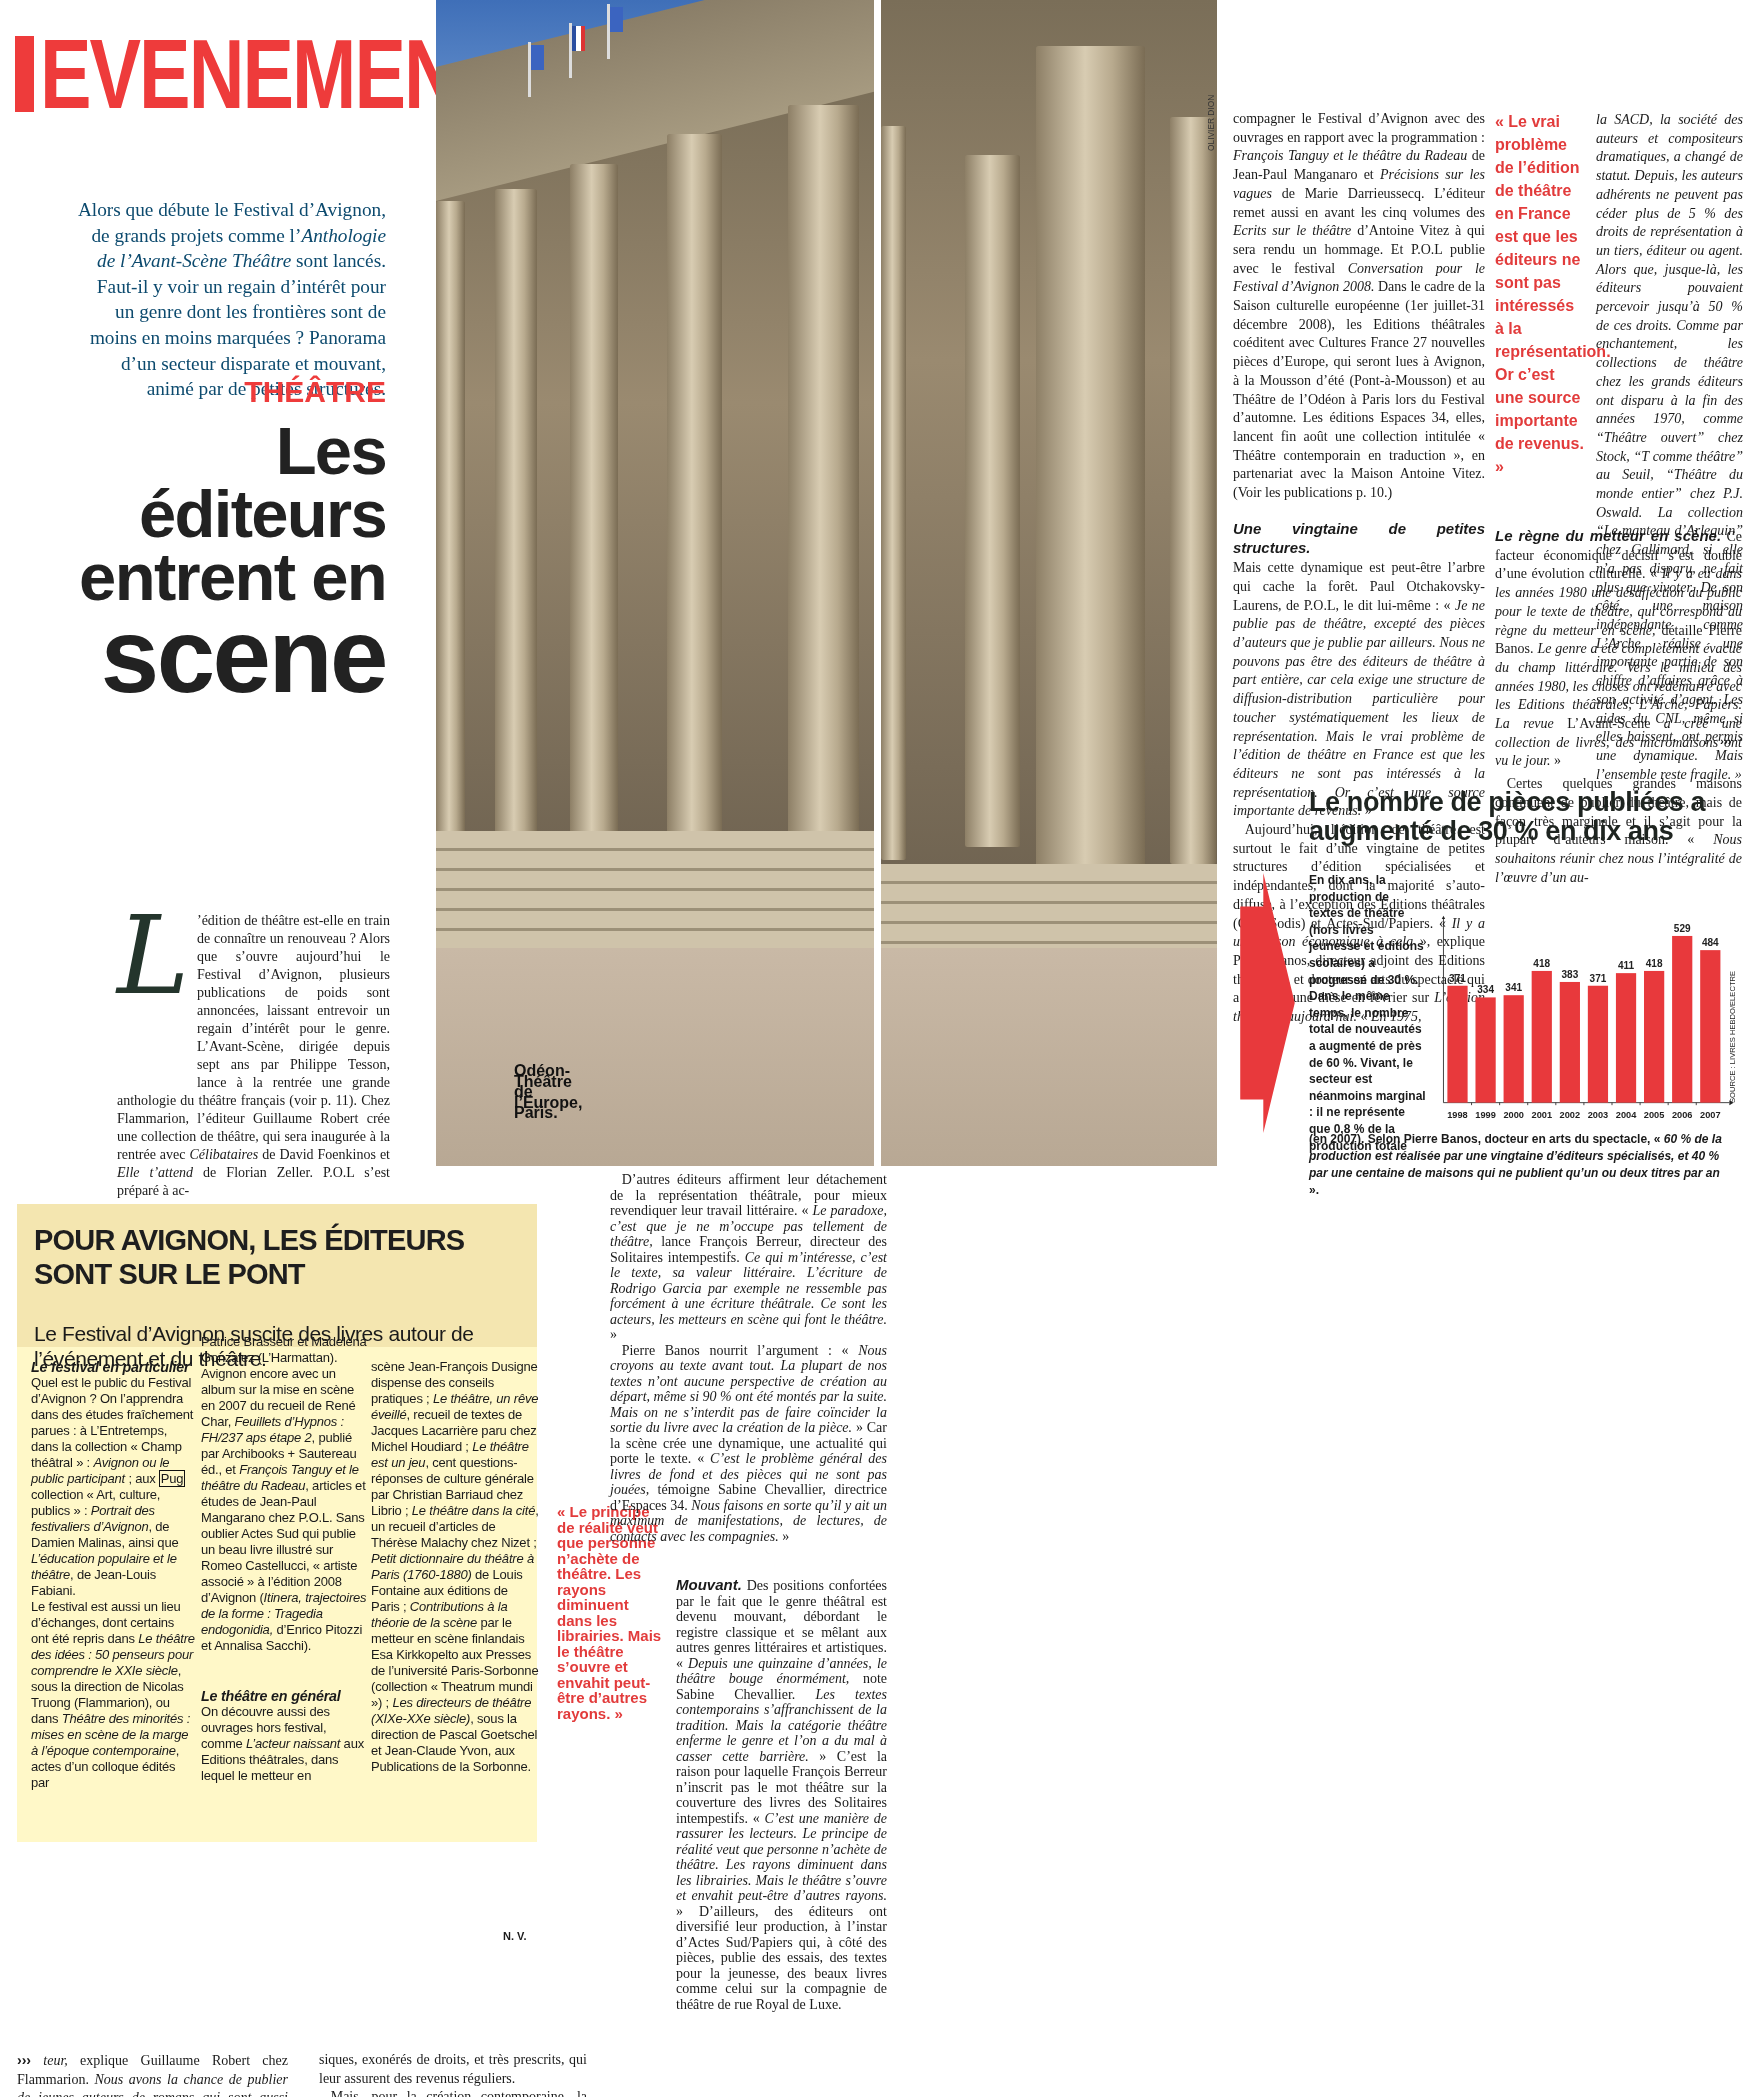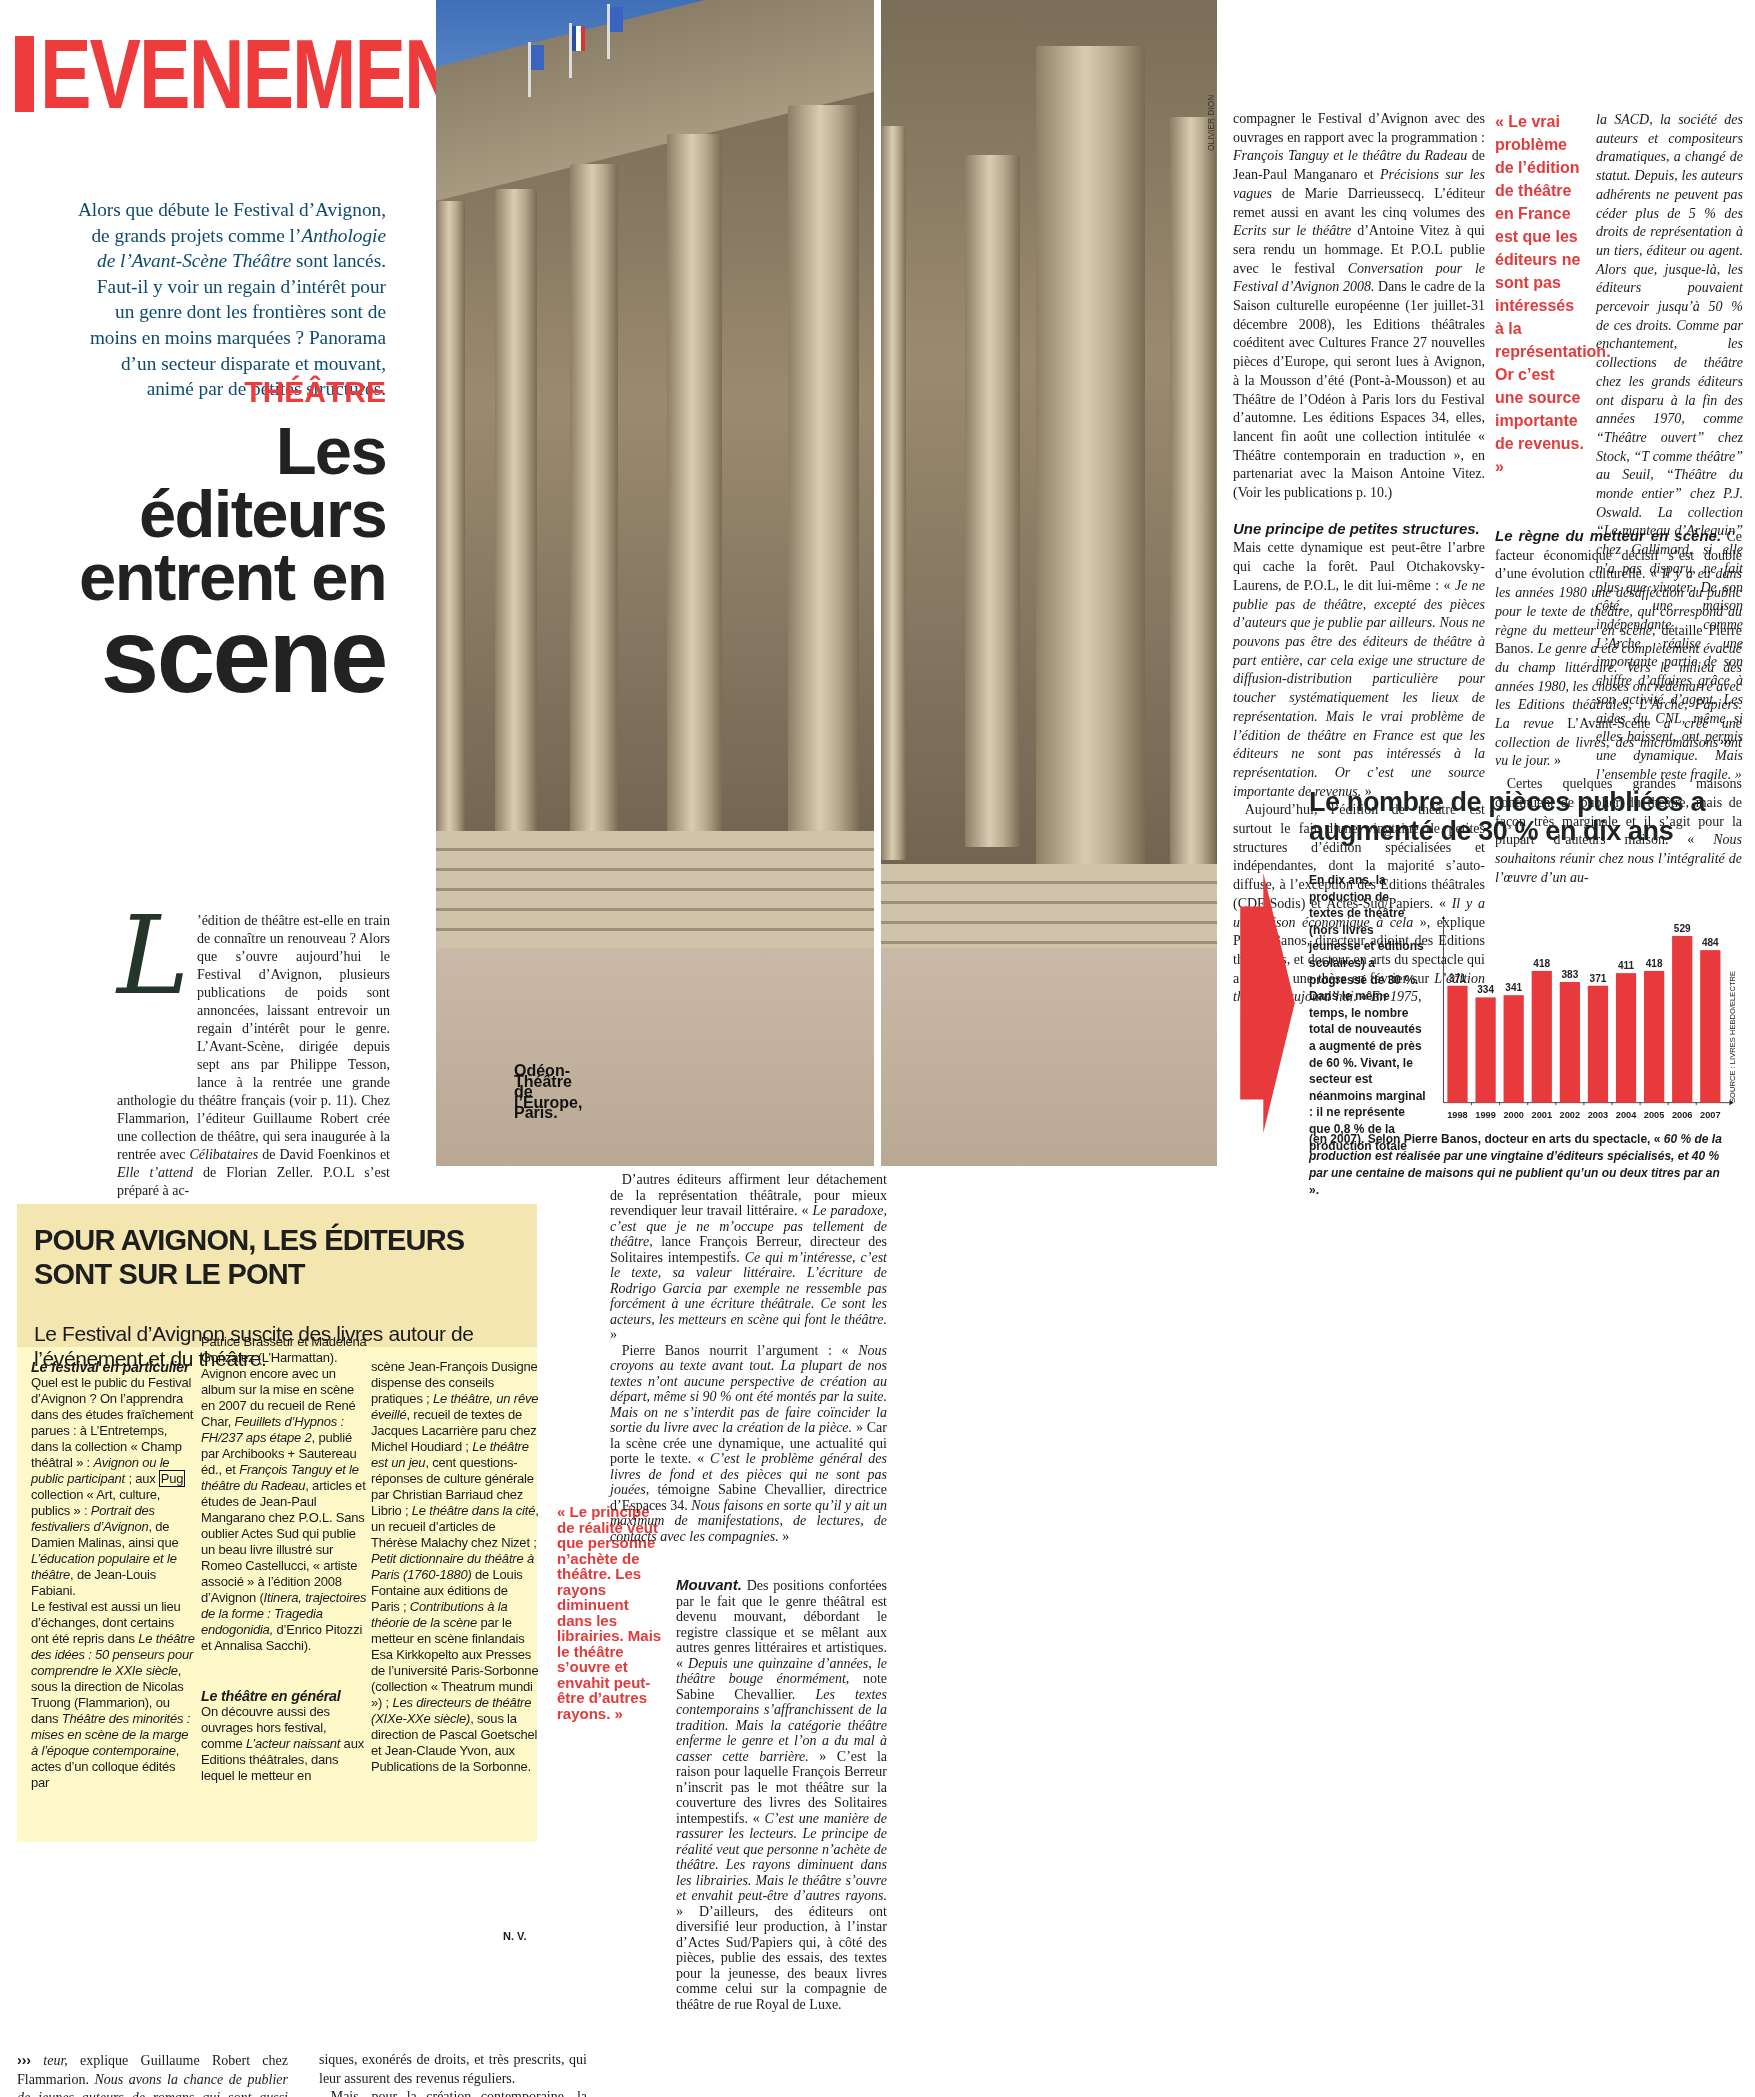--- a/index.html
+++ b/index.html
@@ -141,21 +141,21 @@
   <div class="steps" style="top:864px;height:84px;"></div>
   <div class="ground"></div>
 </div>
 <div id="caption" class="abs">Odéon-Théâtre de l’Europe, Paris.</div>
 <div id="credit-wrap" class="abs">
   <div style="position:absolute;left:0;top:55px;transform:rotate(-90deg);transform-origin:left top;font-family:'Liberation Sans',sans-serif;font-size:8.4px;color:#333;white-space:nowrap;">OLIVIER DION</div>
 </div>
 
 <div id="rc1" class="abs col-text">
   <p class="noindent"><span>compagner le Festival d’Avignon avec des ouvrages en rapport avec la programmation : </span><i>François Tanguy et le théâtre du Radeau</i><span> de Jean-Paul Manganaro et </span><i>Précisions sur les vagues</i><span> de Marie Darrieussecq. L’éditeur remet aussi en avant les cinq volumes des </span><i>Ecrits sur le théâtre</i><span> d’Antoine Vitez à qui sera rendu un hommage. Et P.O.L publie avec le festival </span><i>Conversation pour le Festival d’Avignon 2008.</i><span> Dans le cadre de la Saison culturelle européenne (1er juillet-31 décembre 2008), les Editions théâtrales coéditent avec Cultures France 27 nouvelles pièces d’Europe, qui seront lues à Avignon, à la Mousson d’été (Pont-à-Mousson) et au Théâtre de l’Odéon à Paris lors du Festival d’automne. Les éditions Espaces 34, elles, lancent fin août une collection intitulée « Théâtre contemporain en traduction », en partenariat avec la Maison Antoine Vitez. (Voir les publications p. 10.)</span></p>
-  <p class="noindent" style="margin-top:17px;"><span class="subhead" style="font-size:15px">Une principe de petites structures.</span></p>
+  <p class="noindent" style="margin-top:17px;"><span class="subhead" style="font-size:15px">Une vingtaine de petites structures.</span></p>
   <p class="noindent"><span>Mais cette dynamique est peut-être l’arbre qui cache la forêt. Paul Otchakovsky-Laurens, de P.O.L, le dit lui-même : « </span><i>Je ne publie pas de théâtre, excepté des pièces d’auteurs que je publie par ailleurs. Nous ne pouvons pas être des éditeurs de théâtre à part entière, car cela exige une structure de diffusion-distribution particulière pour toucher systématiquement les lieux de représentation. Mais le vrai problème de l’édition de théâtre en France est que les éditeurs ne sont pas intéressés à la représentation. Or c’est une source importante de revenus.</i><span> »</span></p>
   <p><span>Aujourd’hui, l’édition de théâtre est surtout le fait d’une vingtaine de petites structures d’édition spécialisées et indépendantes, dont la majorité s’auto-diffuse, à l’exception des Editions théâtrales (CDE/Sodis) et Actes-Sud/Papiers. « </span><i>Il y a une raison économique à cela</i><span> », explique Pierre Banos, directeur adjoint des Editions théâtrales, et docteur en arts du spectacle qui a soutenu une thèse en février sur </span><i>L’édition théâtrale aujourd’hui.</i><span> « </span><i>En 1975,</i></p>
 </div>
 <div id="pullquote1" class="abs">« Le vrai problème de l’édition de théâtre en France est que les éditeurs ne sont pas intéressés à la représentation. Or c’est une source importante de revenus. »</div>
 <div id="rc2a" class="abs col-text">
   <p class="noindent"><i>la SACD, la société des auteurs et compositeurs dramatiques, a changé de statut. Depuis, les auteurs adhérents ne peuvent pas céder plus de 5 % des droits de représentation à un tiers, éditeur ou agent. Alors que, jusque-là, les éditeurs pouvaient percevoir jusqu’à 50 % de ces droits. Comme par enchantement, les collections de théâtre chez les grands éditeurs ont disparu à la fin des années 1970, comme “Théâtre ouvert” chez Stock, “T comme théâtre” au Seuil, “Théâtre du monde entier” chez P.J. Oswald. La collection “Le manteau d’Arlequin” chez Gallimard, si elle n’a pas disparu, ne fait plus que vivoter. De son côté, une maison indépendante comme L’Arche réalise une importante partie de son chiffre d’affaires grâce à son activité d’agent. Les aides du CNL, même si elles baissent, ont permis une dynamique. Mais l’ensemble reste fragile.</i><span> »</span></p>
 </div>
 <div id="rc2" class="abs col-text">
   <p class="noindent" style="margin-top:42px;"><span class="subhead" style="font-size:15px">Le règne du metteur en scène.</span><span><span> Ce facteur économique décisif s’est doublé d’une évolution culturelle. « </span><i>Il y a eu dans les années 1980 une désaffection du public pour le texte de théâtre, qui correspond au règne du metteur en scène,</i><span> détaille Pierre Banos. </span><i>Le genre a été complètement évacué du champ littéraire. Vers le milieu des années 1980, les choses ont redémarré avec les Editions théâtrales, L’Arche, Papiers. La revue </i><span>L’Avant-Scène</span><i> a créé une collection de livres, des micromaisons ont vu le jour.</i><span> »</span></span></p>
   <p style="margin-top:4.2px;"><span>Certes quelques grandes maisons continuent de publier du théâtre, mais de façon très marginale et il s’agit pour la plupart d’auteurs maison. « </span><i>Nous souhaitons réunir chez nous l’intégralité de l’œuvre d’un au-</i></p>

